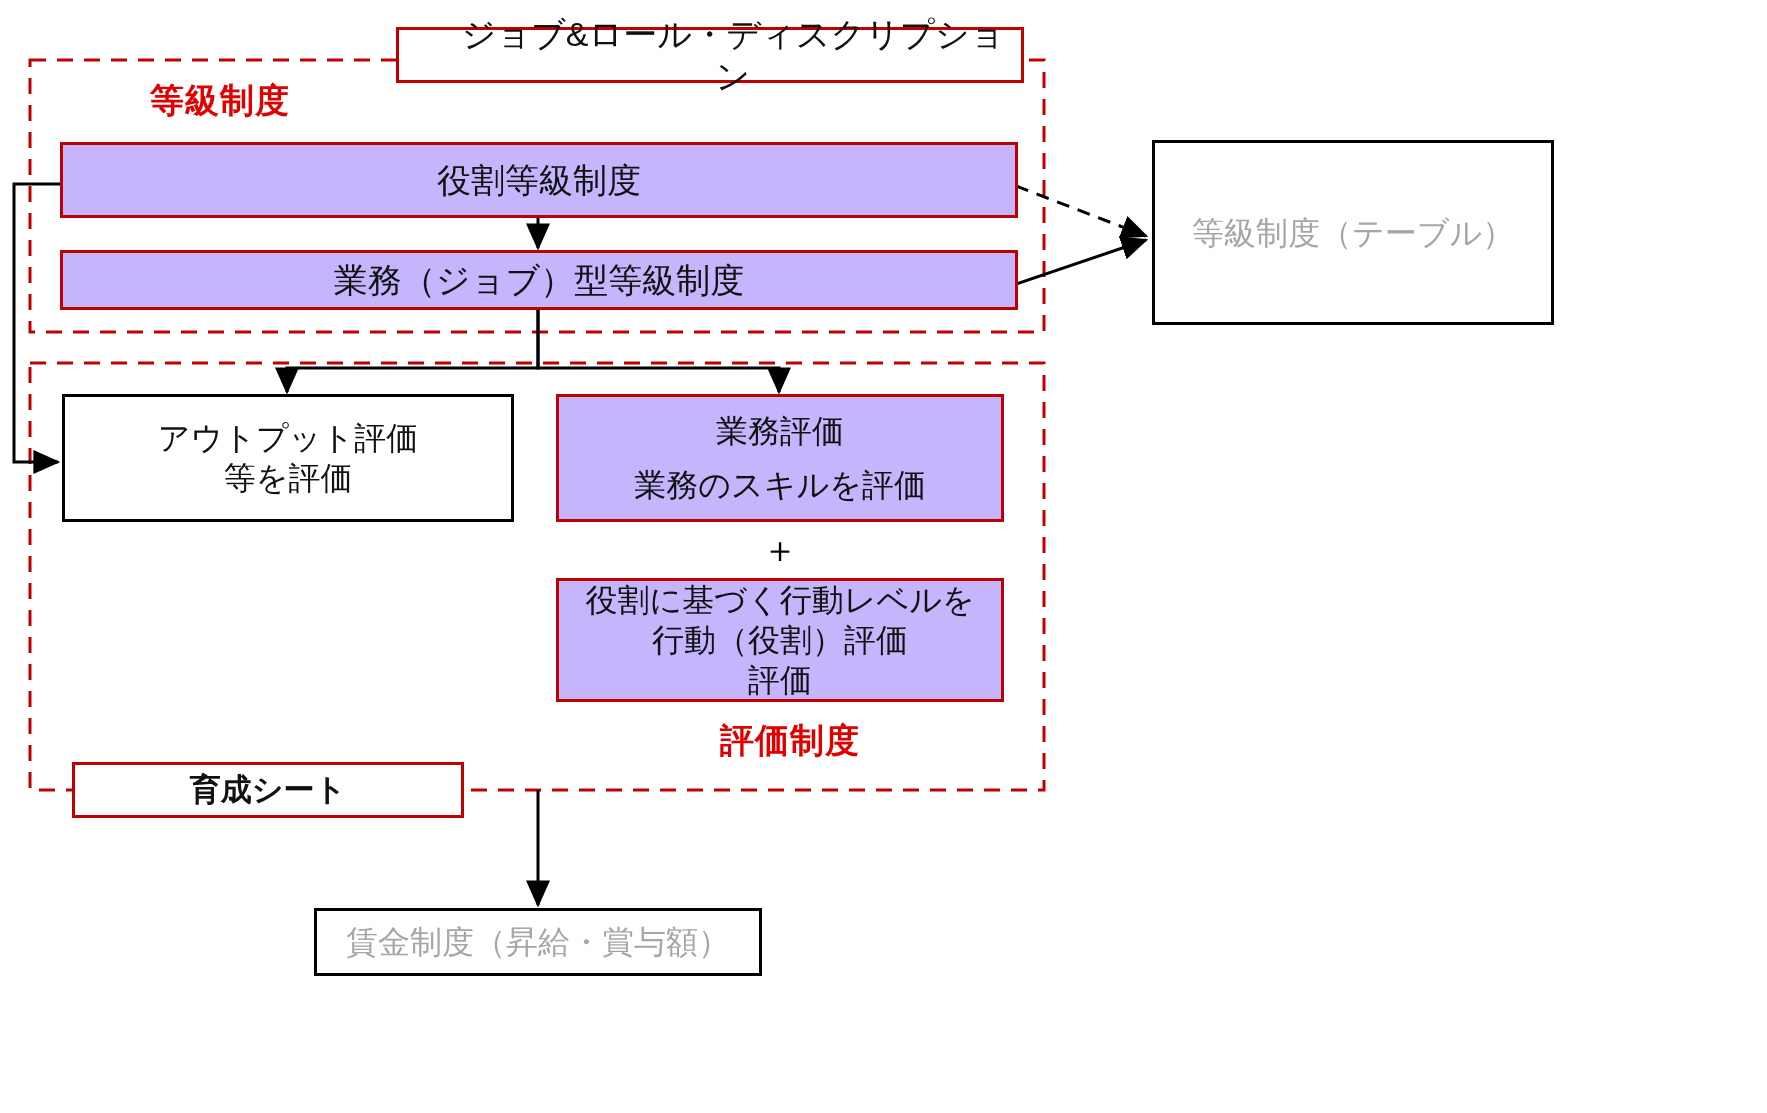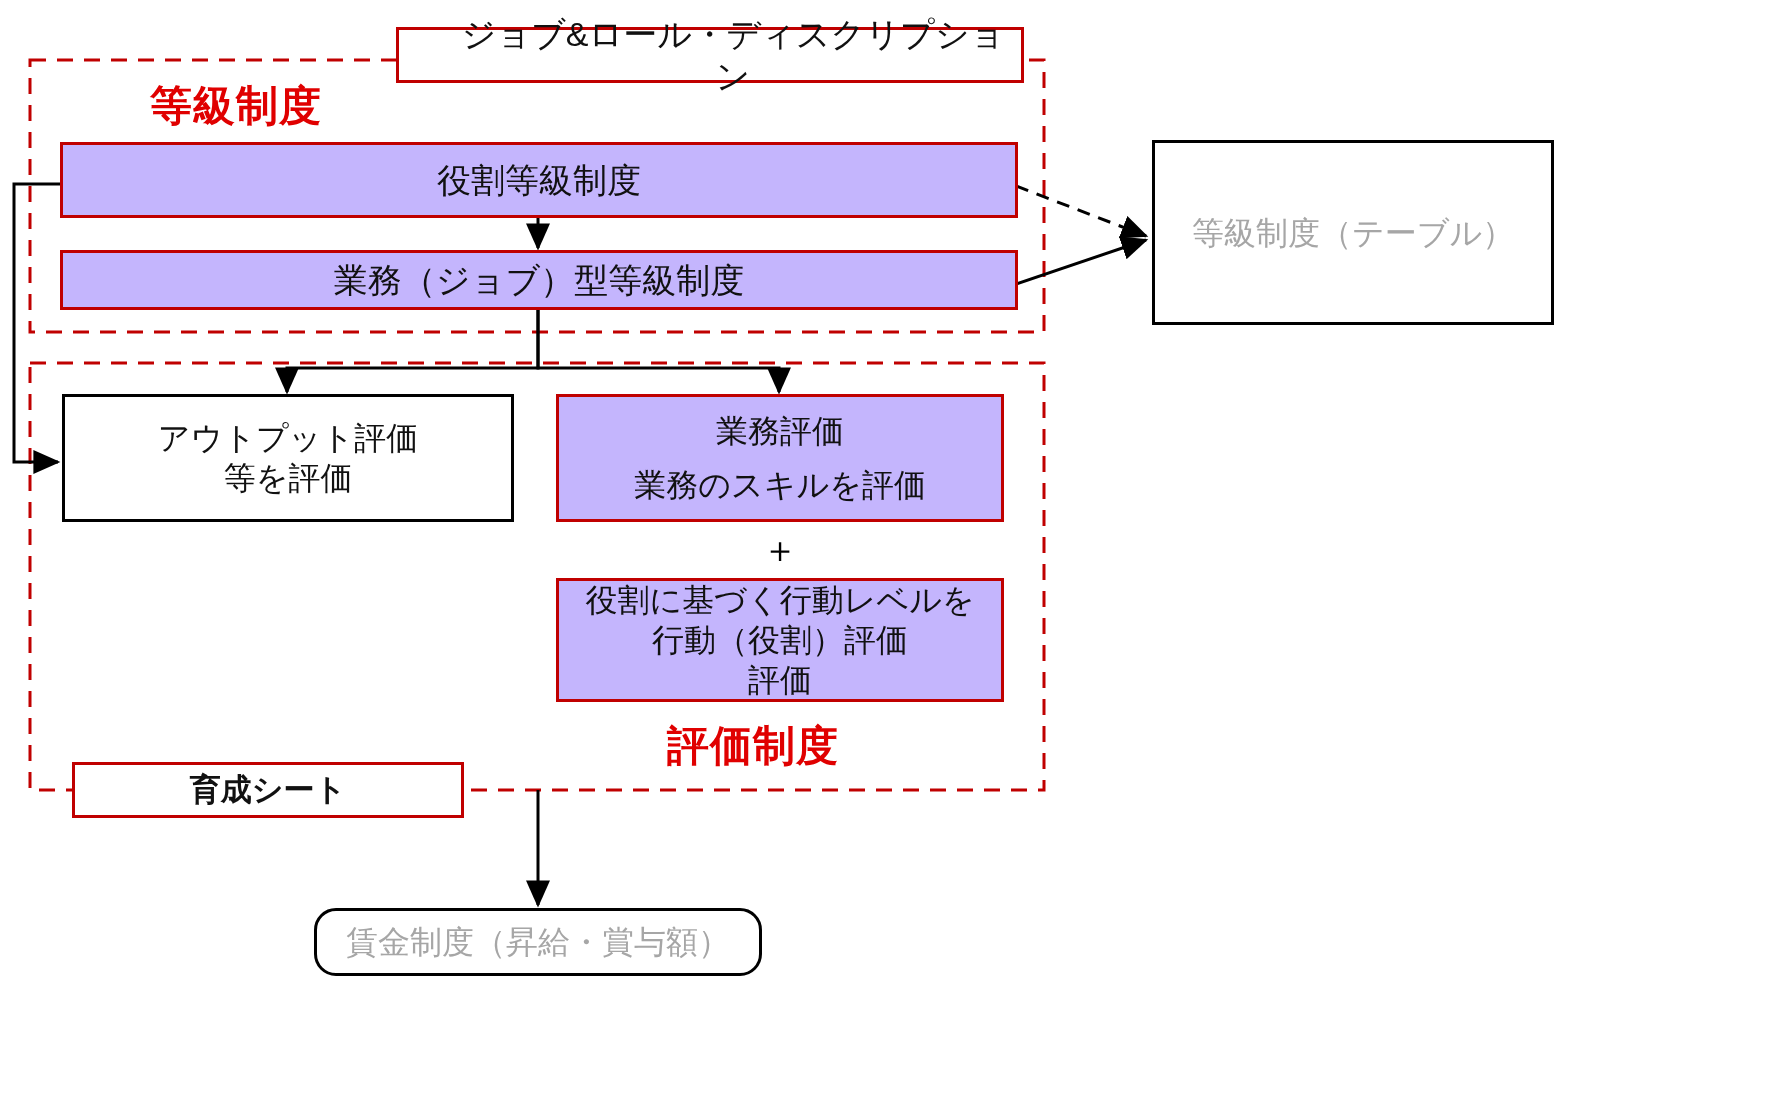--- a/index.html
+++ b/index.html
@@ -12,21 +12,21 @@
 
   .yellow{background:#c4b5fd;border:3px solid #C00000;color:#111;}
   .plain {background:#ffffff;border:3px solid #000000;color:#111;}
   .redline{background:#ffffff;border:3px solid #C00000;color:#111;}
   .greyed {background:#ffffff;border:3px solid #000000;color:#A6A6A6;}
 
   .t34{font-size:34px;}
   .t32{font-size:32px;}
   .t31{font-size:31px;font-weight:bold;}
 
-  .redlabel{position:absolute;color:#E00000;font-weight:bold;font-size:42px;
+  .redlabel{position:absolute;color:#E00000;font-weight:bold;font-size:34px;
             letter-spacing:1px;white-space:nowrap;}
 
   .plus{position:absolute;font-size:36px;color:#000;font-weight:500;
         display:flex;align-items:center;justify-content:center;}
 
   .line{line-height:1.25;}
 </style>
 </head>
 <body>
 
@@ -88,23 +88,23 @@
   <div class="plus" style="left:556px;top:524px;width:448px;height:52px;">
     <span>＋</span>
   </div>
 
   <div class="box yellow t32" style="left:556px;top:578px;width:448px;height:124px;">
     <span class="line">役割に基づく行動レベルを</span>
     <span class="line">行動（役割）評価</span>
     <span class="line">評価</span>
   </div>
 
-  <div class="redlabel" style="left:667px;top:718px;font-family:Liberation Serif, serif;">評価制度</div>
+  <div class="redlabel" style="left:720px;top:718px;font-family:Liberation Serif, serif;">評価制度</div>
 
   <div class="box redline t31" style="left:72px;top:762px;width:392px;height:56px;">
     <span class="line">育成シート</span>
   </div>
 
-  <div class="box greyed t32" style="left:314px;top:908px;width:448px;height:68px;border-radius:22px;">
+  <div class="box greyed t32" style="left:314px;top:908px;width:448px;height:68px;">
     <span class="line">賃金制度（昇給・賞与額）</span>
   </div>
 
 </div>
 
 </body></html>

